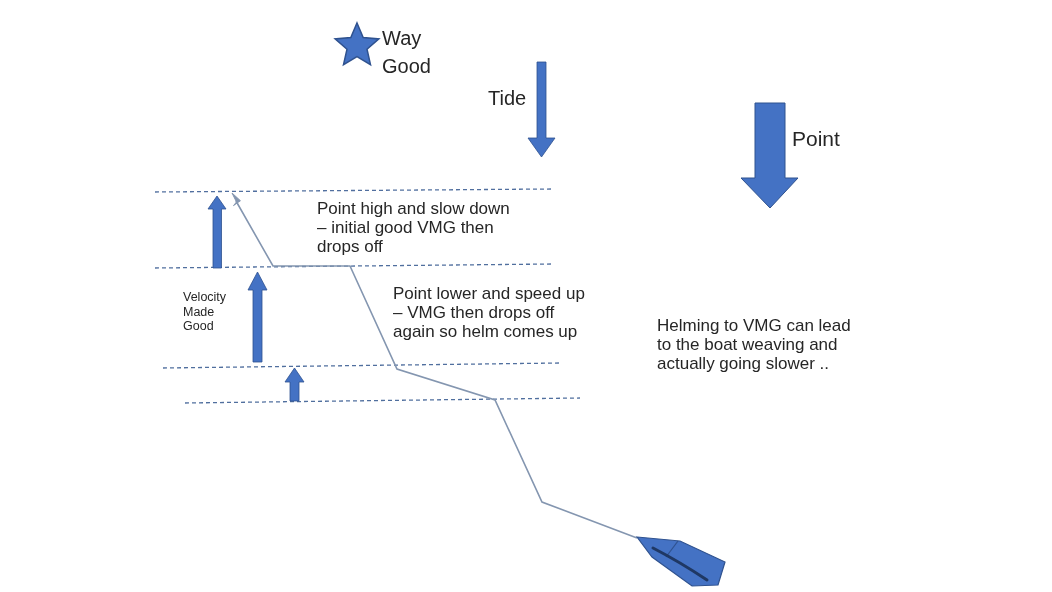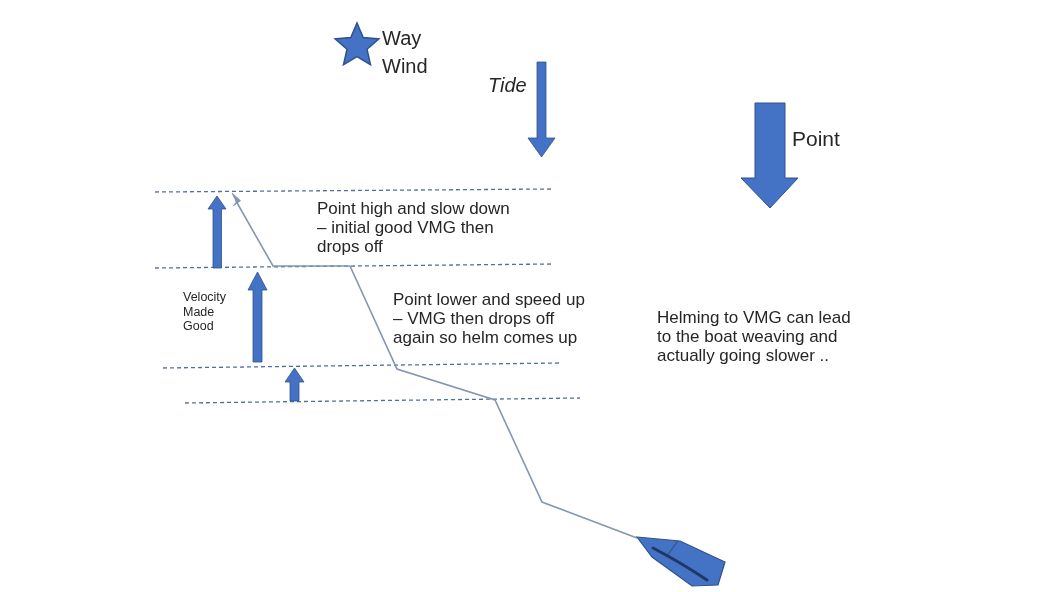--- a/index.html
+++ b/index.html
@@ -56,35 +56,35 @@
     </g>
 
     <g>
       <polygon points="637,537 680,541 725,562 718,585 692,586 652,557" style="fill:var(--accent-blue);stroke:var(--accent-blue-dark);stroke-width:1.2"></polygon>
       <path d="M 678,541 L 666,557" fill="none" style="stroke:var(--accent-blue-dark);stroke-width:1.2"></path>
       <path d="M 653,548 Q 680,562 707,580" fill="none" stroke-linecap="round" style="stroke:var(--boat-dark);stroke-width:3"></path>
     </g>
   </svg>
 
   <div class="txt label-lg" style="left:382px;top:24px;">Way
-Wind</div>
+Good</div>
 
-  <div class="txt label-lg" style="left:488px;top:71px;font-style:italic;">Tide</div>
+  <div class="txt label-lg" style="left:488px;top:84px;">Tide</div>
 
   <div class="txt label-wind" style="left:792px;top:126px;">Point</div>
 
   <div class="txt note" style="left:317px;top:199px;">Point high and slow down
 – initial good VMG then
 drops off</div>
 
-  <div class="txt note" style="left:393px;top:290px;">Point lower and speed up
+  <div class="txt note" style="left:393px;top:284px;">Point lower and speed up
 – VMG then drops off
 again so helm comes up</div>
 
   <div class="txt vmg-label" style="left:183px;top:290px;">Velocity
 Made
 Good</div>
 
-  <div class="txt note" style="left:657px;top:308px;">Helming to VMG can lead
+  <div class="txt note" style="left:657px;top:316px;">Helming to VMG can lead
 to the boat weaving and
 actually going slower ..</div>
 
 </div>
 
 </body></html>

